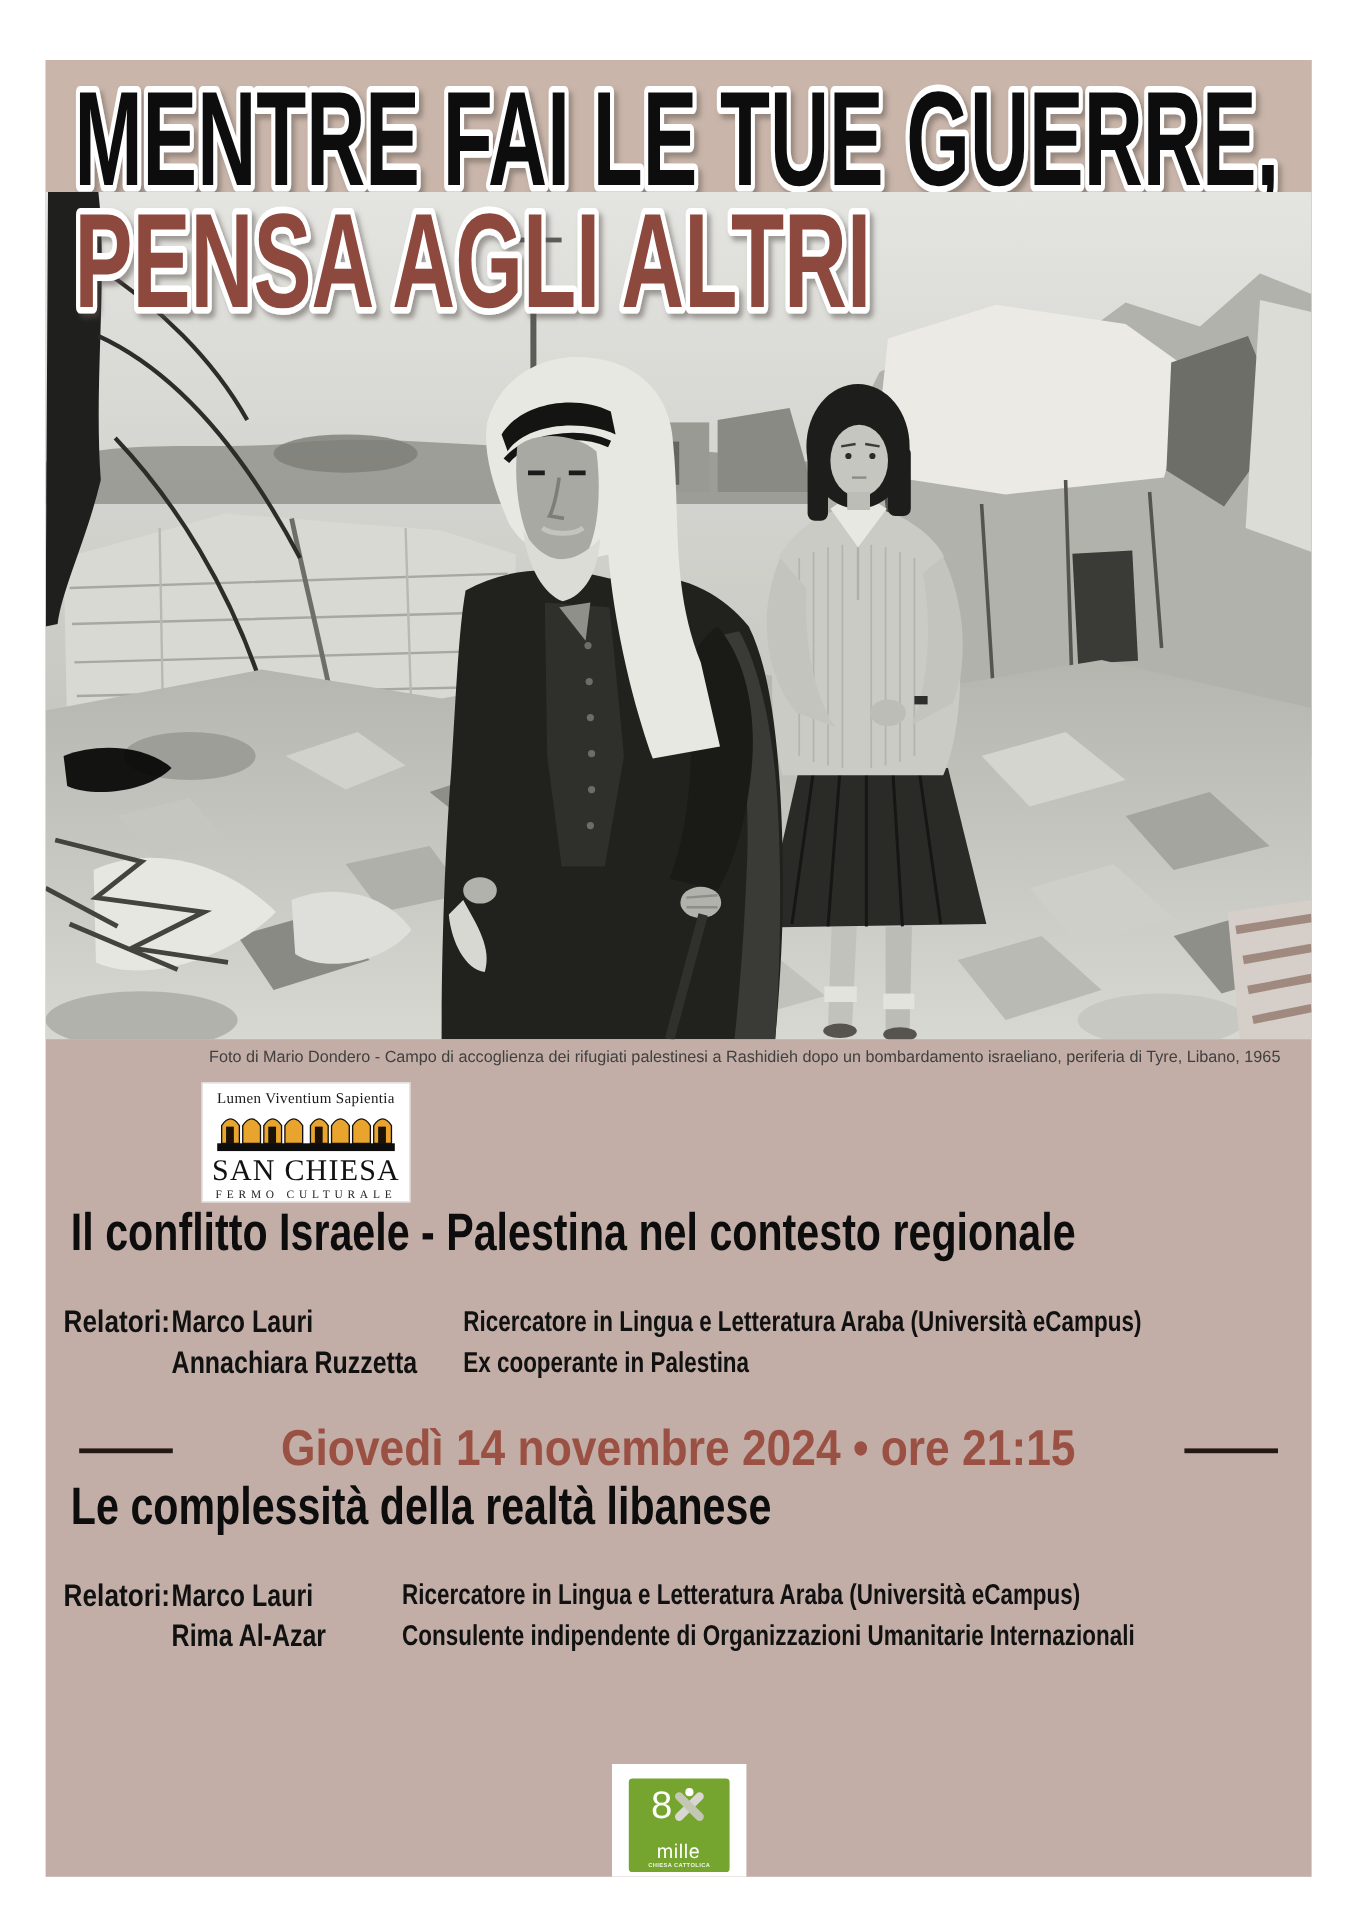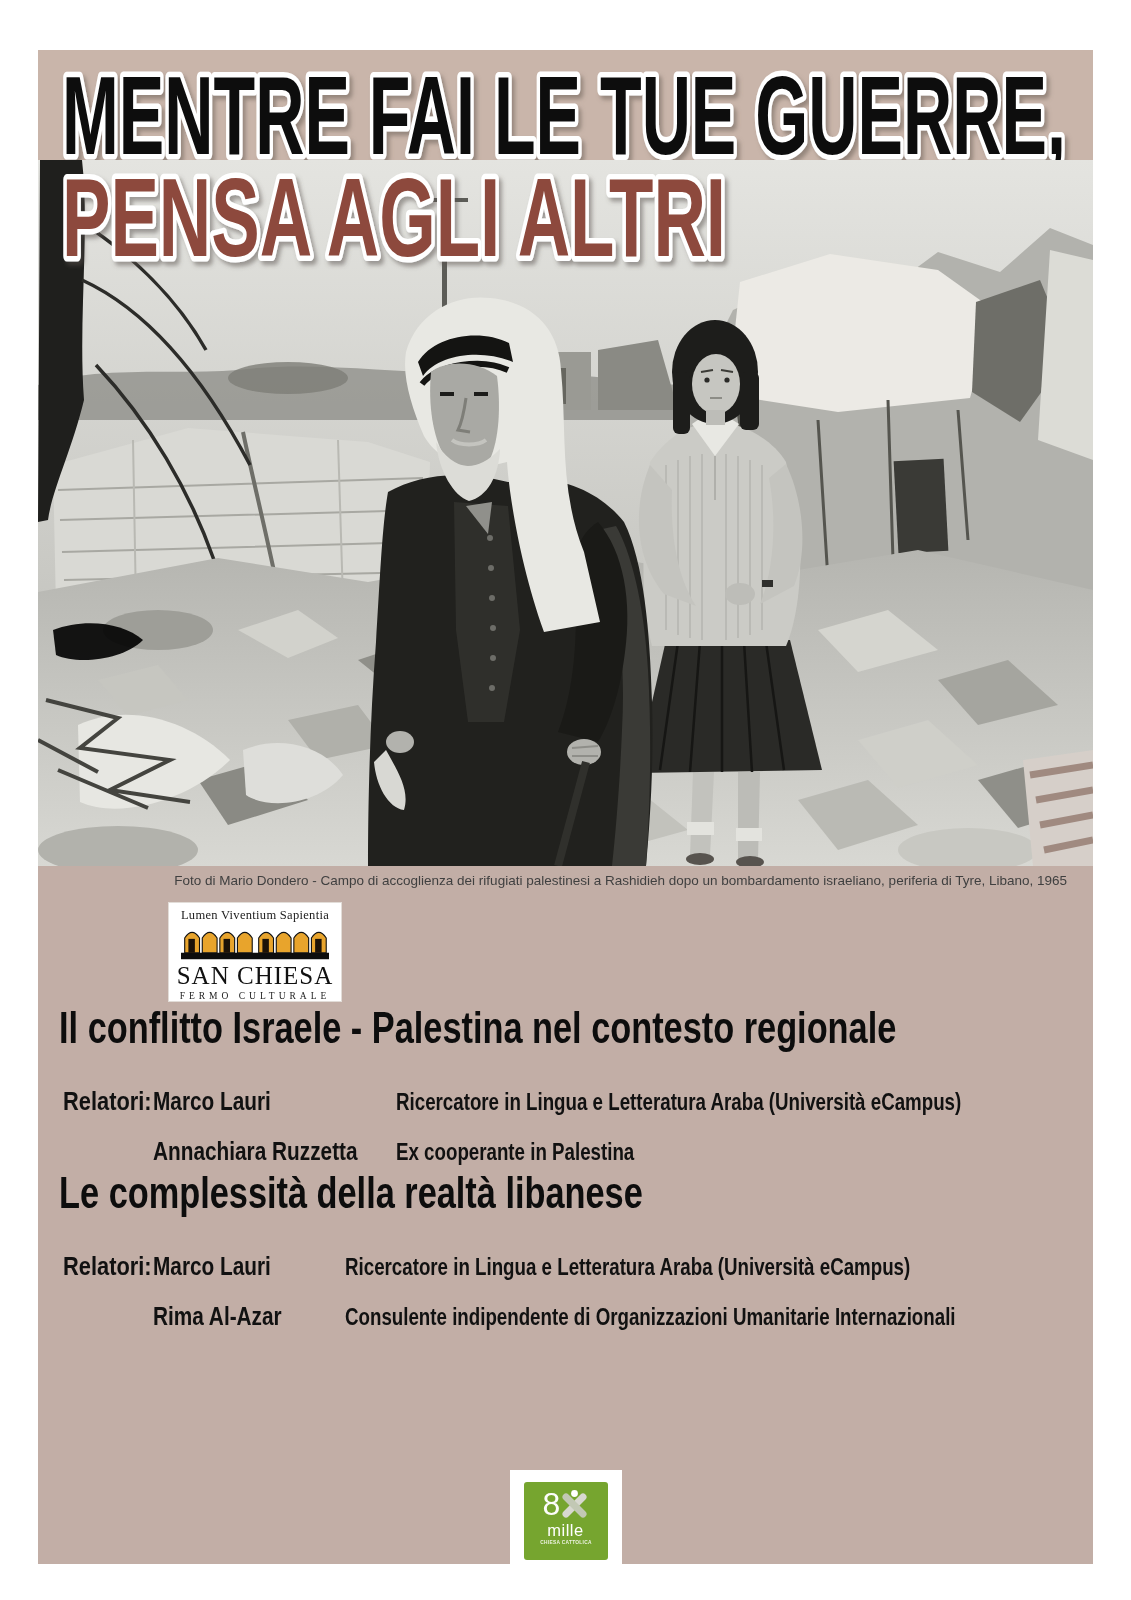--- a/index.html
+++ b/index.html
@@ -46,40 +46,40 @@
   .date-text{
     display:inline-block;color:#9a5144;font-weight:700;font-size:42px;white-space:nowrap;
     transform:scaleX(.88);
   }
   
   .event-title{
     padding-left:27px;color:#0d0d0d;font-weight:700;font-size:44px;line-height:48px;
     transform:scaleX(.78);transform-origin:left;white-space:nowrap;margin-top:2px;
   }
   
-  .speakers{display:grid;padding-left:25px;row-gap:19px;margin-top:34px;color:#111;}
+  .speakers{display:grid;padding-left:15px;row-gap:3px;margin-top:34px;color:#111;}
   .speakers.e1{grid-template-columns:90px 243px 1fr;}
   .speakers.e2{grid-template-columns:90px 192px 1fr;}
   .speakers div{white-space:nowrap;line-height:31px;}
   .sp-label{font-weight:700;font-size:26px;transform:scaleX(.84);transform-origin:left;}
   .sp-name{font-weight:700;font-size:26px;transform:scaleX(.8);transform-origin:left;}
   .sp-role{font-weight:700;font-size:24px;transform:scaleX(.78);transform-origin:left;}
   
   .footer-logo-box{
     position:absolute;bottom:0;left:50%;transform:translateX(-50%);
     width:112px;height:94px;background:#ffffff;text-align:center;
   }
   .green-square{
     width:84px;height:78px;background:#76a52f;margin:12px auto 0 auto;border-radius:3px;
     box-sizing:border-box;padding-top:7px;color:#fff;
   }
   .eight-row{display:flex;align-items:flex-start;justify-content:center;height:32px;}
   .eight{font-size:32px;line-height:30px;font-weight:400;color:#fdfdfb;}
   .person-x{margin-left:1px;margin-top:1px;}
-  .mille{font-size:16.5px;line-height:16px;font-weight:400;letter-spacing:.5px;color:#ffffff;margin-top:1px;}
+  .mille{font-size:16.5px;line-height:16px;font-weight:400;letter-spacing:.5px;color:#ffffff;margin-top:14px;}
   .chiesa{font-size:6px;transform:scale(.8);font-weight:700;letter-spacing:.4px;color:#eef3e3;margin-top:1px;}
 </style>
 </head>
 <body>
 
 <div class="poster">
   <div class="content">
 
     <div class="title-band">
       <svg viewBox="0 0 1055 110" width="1055" height="110">
@@ -270,20 +270,25 @@
     <div class="event-title">Il conflitto Israele - Palestina nel contesto regionale</div>
     <div class="speakers e1">
       <div class="sp-label">Relatori:</div>
       <div class="sp-name">Marco Lauri</div>
       <div class="sp-role">Ricercatore in Lingua e Letteratura Araba (Università eCampus)</div>
       <div></div>
       <div class="sp-name">Annachiara Ruzzetta</div>
       <div class="sp-role">Ex cooperante in Palestina</div>
     </div>
 
+    <div class="event-date-row" style="margin-top:33px;">
+      <span class="dash left"></span>
+      <span class="date-text">Giovedì 14 novembre 2024 • ore 21:15</span>
+      <span class="dash right"></span>
+    </div>
     <div class="event-title">Le complessità della realtà libanese</div>
     <div class="speakers e2">
       <div class="sp-label">Relatori:</div>
       <div class="sp-name">Marco Lauri</div>
       <div class="sp-role">Ricercatore in Lingua e Letteratura Araba (Università eCampus)</div>
       <div></div>
       <div class="sp-name">Rima Al-Azar</div>
       <div class="sp-role">Consulente indipendente di Organizzazioni Umanitarie Internazionali</div>
     </div>
 

